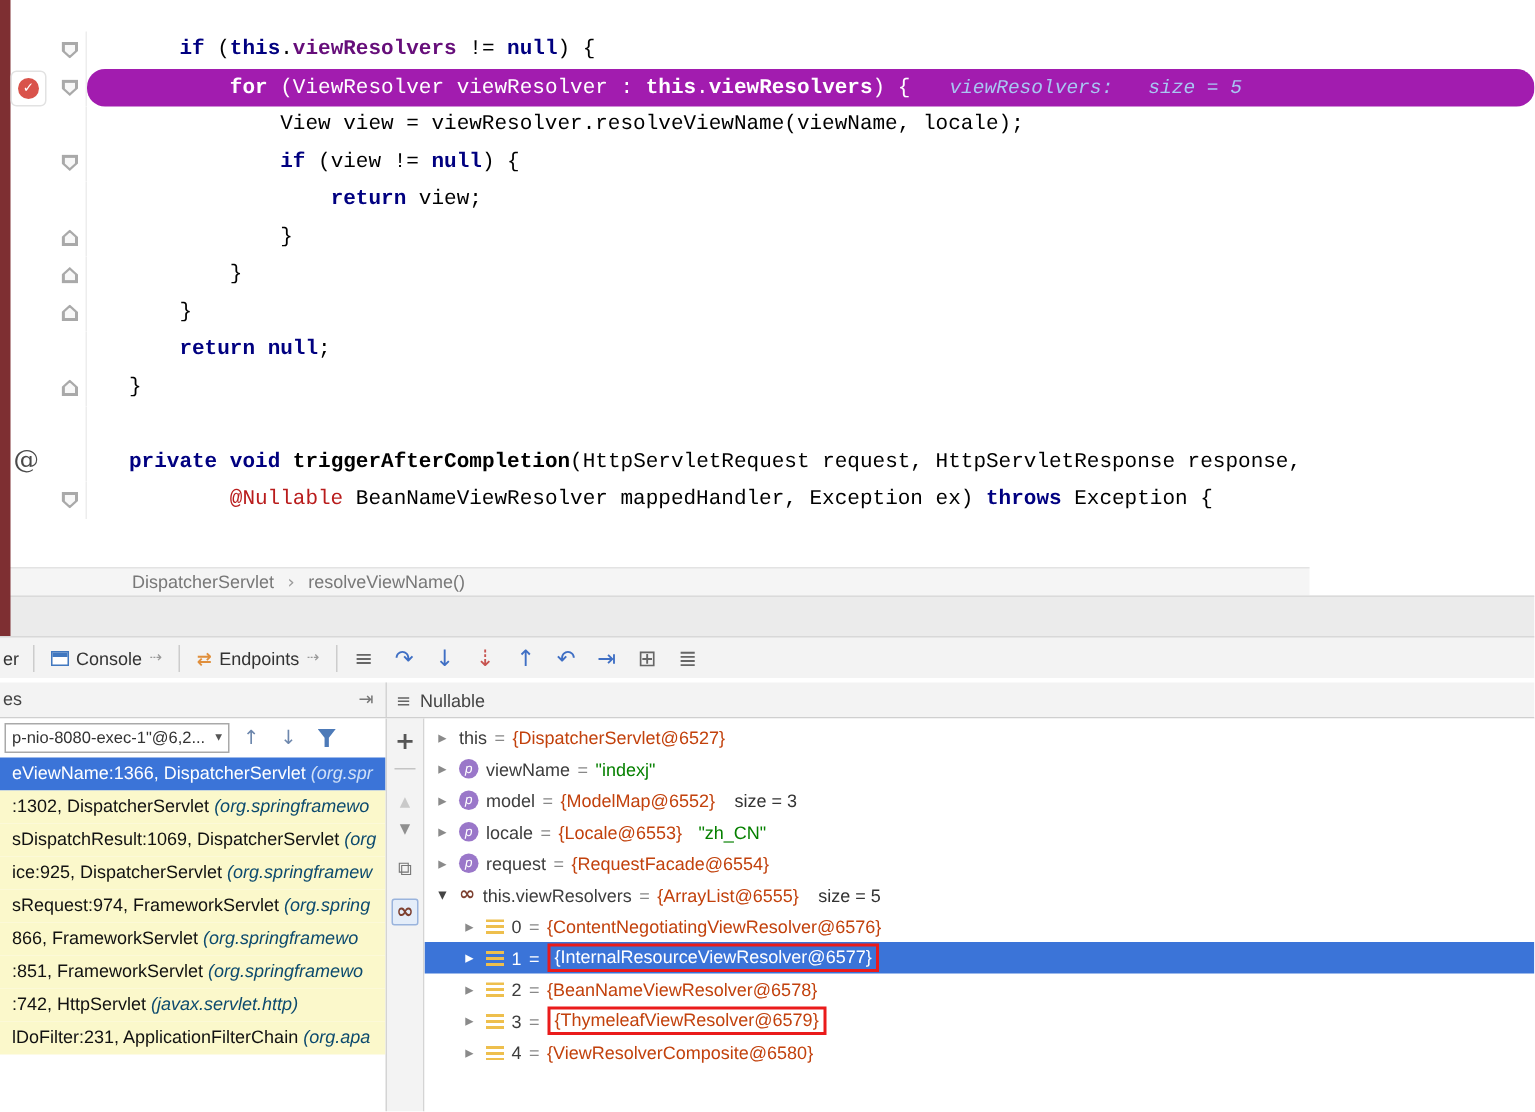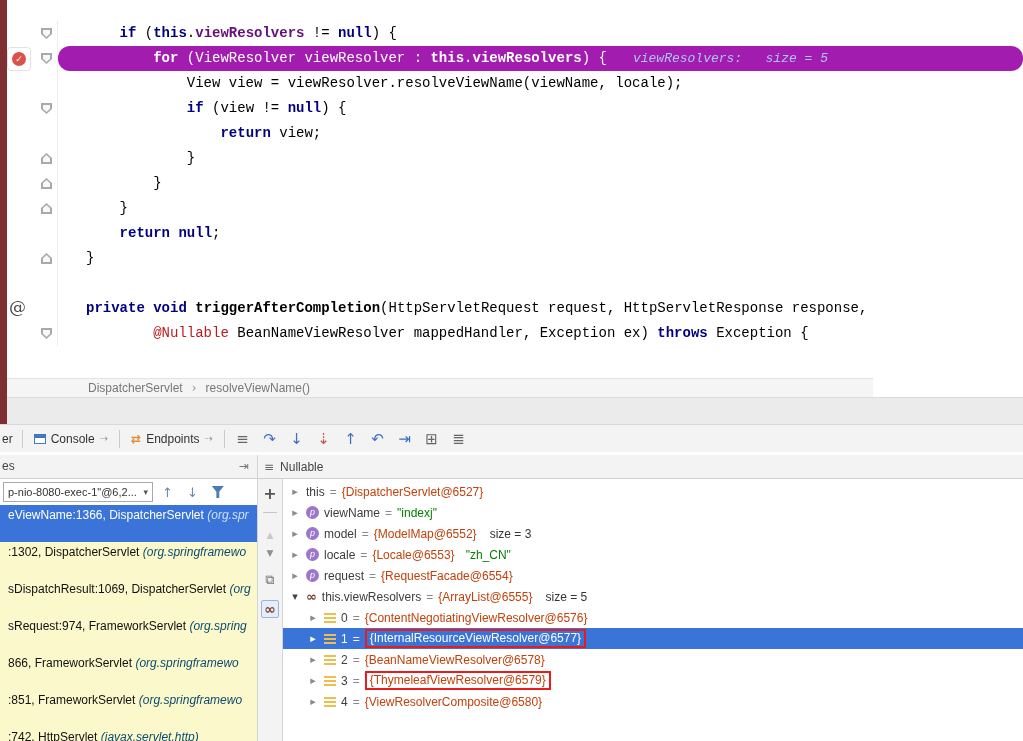--- a/index.html
+++ b/index.html
@@ -68,21 +68,21 @@
     border-right:1px solid #d4d4d4;box-sizing:border-box;}
   .thread-row{height:26px;display:flex;align-items:center;padding:0 3px;gap:9px;}
   .thread-combo{width:150px;height:20px;border:1px solid #a9a9a9;background:#fff;display:flex;align-items:center;
     font-size:11px;color:#333;padding:0 4px;box-sizing:border-box;white-space:nowrap;overflow:hidden;}
   .thread-combo .txt{flex:1;overflow:hidden;}
   .combo-chevron{color:#555;font-size:9px;margin-left:2px;font-family:"DejaVu Sans",sans-serif;}
   .thread-icon{font-size:13px;font-family:"DejaVu Sans",sans-serif;}
   .filter-shape{width:12px;height:12px;background:#4d7ab8;display:inline-block;
     clip-path:polygon(0 0,100% 0,62% 48%,62% 100%,38% 100%,38% 48%);}
   .frames-list{font-size:12px;}
-  .frame-row{height:37px;line-height:21.5px;padding-left:8px;background:#fbf8cb;white-space:nowrap;overflow:hidden;color:#111;}
+  .frame-row{height:22px;line-height:21.5px;padding-left:8px;background:#fbf8cb;white-space:nowrap;overflow:hidden;color:#111;}
   .frame-row .frame-pkg{color:#0c4a6e;font-style:italic;}
   .frame-row.selected{background:#3b74d8;color:#fff;}
   .frame-row.selected .frame-pkg{color:#cfe0f7;}
 
   
   .vtoolbar{position:absolute;left:258px;top:479px;width:25px;height:262px;background:#f3f3f3;
     border-right:1px solid #d4d4d4;box-sizing:border-box;display:flex;flex-direction:column;align-items:center;}
   .vt-icon{font-family:"DejaVu Sans",sans-serif;text-align:center;}
   .vt-plus{font-size:16px;font-weight:bold;margin-top:5px;}
   .vt-sep{width:14px;height:1px;background:#c4c4c4;margin:9px 0;}
@@ -195,20 +195,21 @@
     <div id="frames-icons" style="display:flex;align-items:center;gap:14px;">
         <span class="thread-icon" style="color: rgb(109, 135, 173);">↑</span>
         <span class="thread-icon" style="color: rgb(109, 135, 173);">↓</span>
         <span class="filter-shape" style="background: rgb(77, 122, 184);"></span>
       </div>
   </div>
   <div class="frames-list">
       <div class="frame-row selected"><span class="frame-main">eViewName:1366, DispatcherServlet </span><span class="frame-pkg">(org.spr</span></div>
       <div class="frame-row"><span class="frame-main">:1302, DispatcherServlet </span><span class="frame-pkg">(org.springframewo</span></div>
       <div class="frame-row"><span class="frame-main">sDispatchResult:1069, DispatcherServlet </span><span class="frame-pkg">(org</span></div>
+      <div class="frame-row"><span class="frame-main">ice:925, DispatcherServlet </span><span class="frame-pkg">(org.springframew</span></div>
       <div class="frame-row"><span class="frame-main">sRequest:974, FrameworkServlet </span><span class="frame-pkg">(org.spring</span></div>
       <div class="frame-row"><span class="frame-main">866, FrameworkServlet </span><span class="frame-pkg">(org.springframewo</span></div>
       <div class="frame-row"><span class="frame-main">:851, FrameworkServlet </span><span class="frame-pkg">(org.springframewo</span></div>
       <div class="frame-row"><span class="frame-main">:742, HttpServlet </span><span class="frame-pkg">(javax.servlet.http)</span></div>
       <div class="frame-row"><span class="frame-main">lDoFilter:231, ApplicationFilterChain </span><span class="frame-pkg">(org.apa</span></div>
     </div>
 </div>
 
 <div class="vtoolbar" id="vtoolbar">
     <span class="vt-icon vt-plus" style="color: rgb(85, 85, 85);">+</span>

